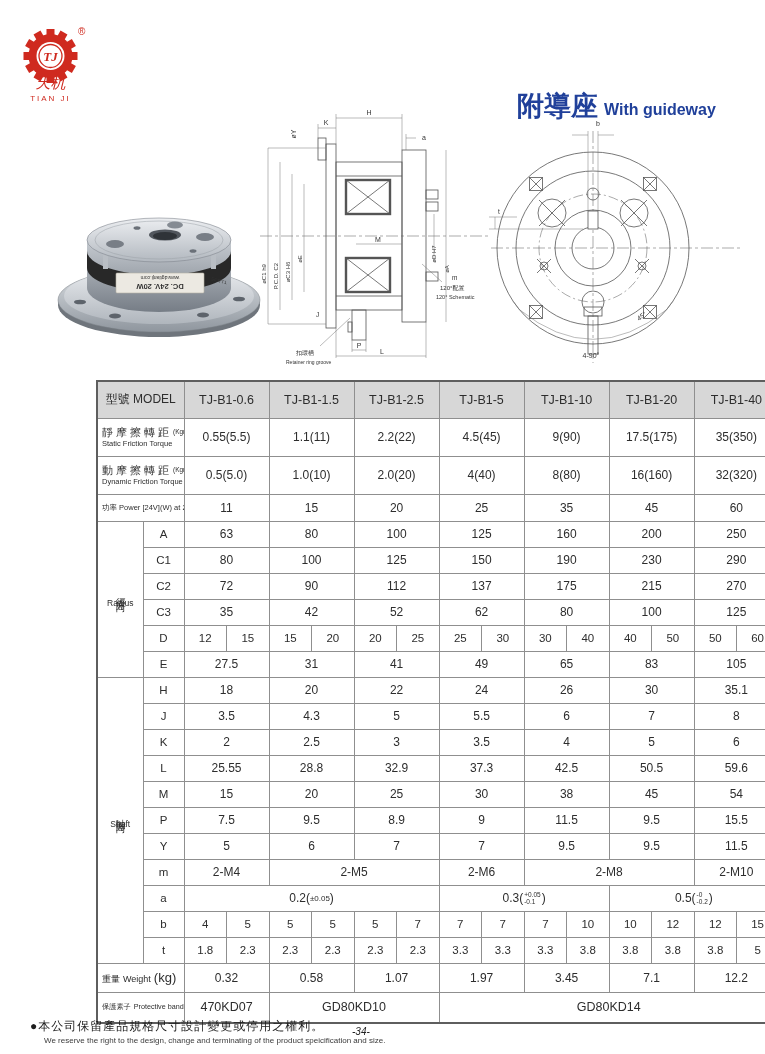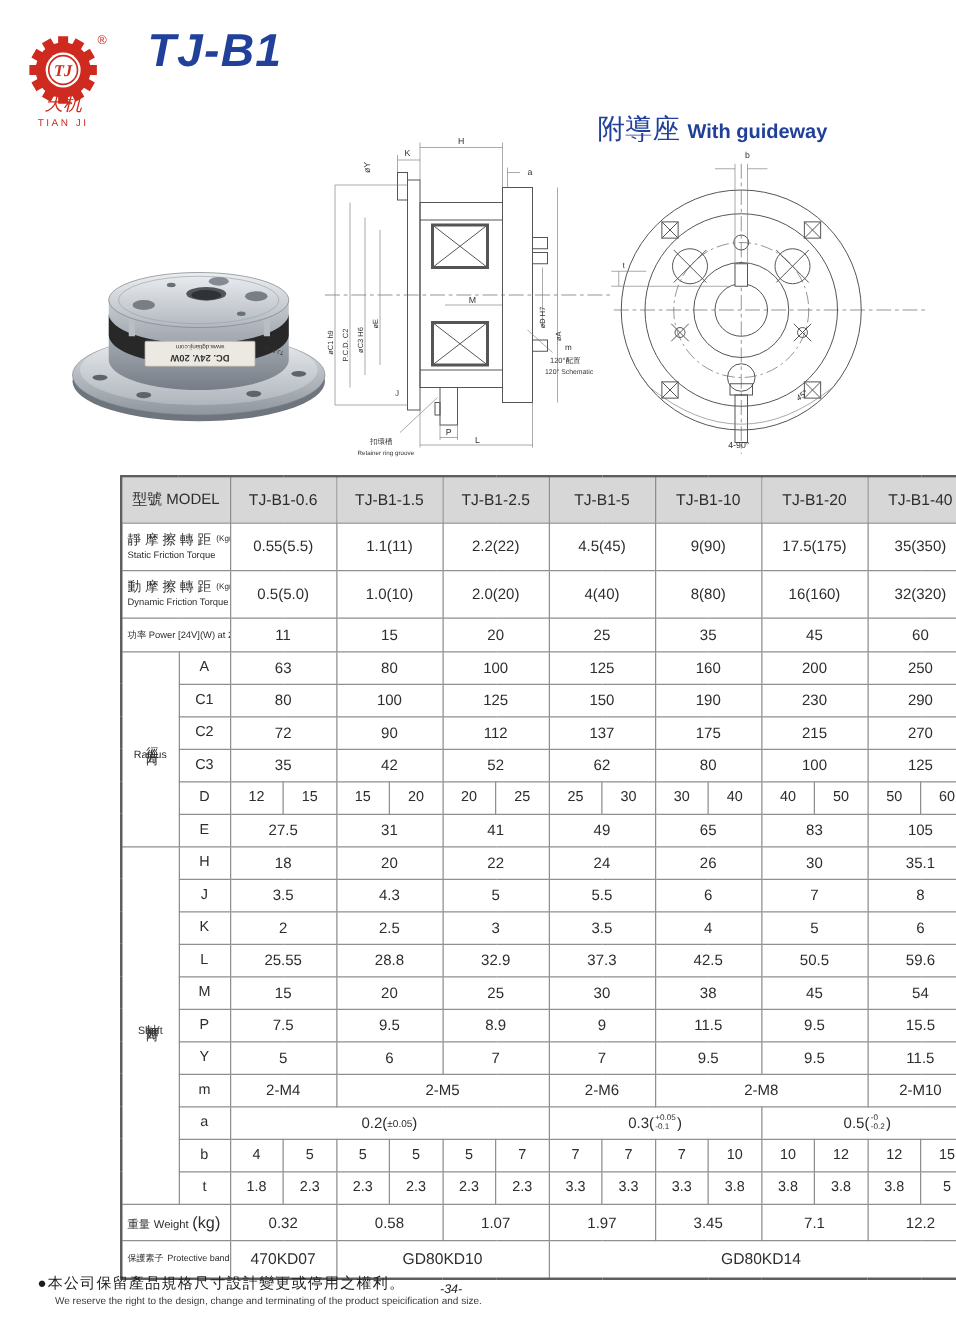--- a/index.html
+++ b/index.html
@@ -6,21 +6,21 @@
   .page{position:relative;width:765px;height:1054px;background:#ffffff;overflow:hidden;
         font-family:"Liberation Sans",sans-serif;color:#333;}
   
   .logo{position:absolute;left:14px;top:22px;width:92px;height:88px;}
   .model-title{position:absolute;left:118px;top:20px;font-size:37px;font-weight:bold;
         font-style:italic;color:#20409a;letter-spacing:1px;}
   .subtitle{position:absolute;left:118px;top:64px;white-space:nowrap;color:#20409a;}
   .subtitle .zh{font-size:23px;font-weight:bold;letter-spacing:1px;}
   .subtitle .en{font-size:17px;font-weight:bold;margin-left:8px;}
   .guideway{position:absolute;left:478px;top:88px;white-space:nowrap;color:#20409a;}
-  .guideway .zh{font-size:22px;font-weight:normal;}
+  .guideway .zh{font-size:27px;font-weight:bold;margin-left:39px;}
   .guideway .en{font-size:16px;font-weight:bold;margin-left:6px;}
   
   .dwg{position:absolute;}
   .dwg text{font-family:"Liberation Sans",sans-serif;fill:#333;}
   
   .table-wrap{position:absolute;left:57px;top:380px;width:688px;padding-left:39px;}
   table{border-collapse:collapse;table-layout:fixed;width:684px;border:2px solid #5e5e5e;}
   td,th{border:1px solid #8f8f8f;text-align:center;padding:0;overflow:hidden;
         white-space:nowrap;font-weight:normal;color:#2d2d2d;}
   .hdr{background:#d7d7d7;font-size:12.5px;}
@@ -76,21 +76,20 @@
       <circle cx="36.5" cy="34" r="22" fill="#cf2a1f"></circle>
       <circle cx="36.5" cy="34" r="14" fill="#ffffff"></circle>
       <circle cx="36.5" cy="34" r="11.5" fill="none" stroke="#cf2a1f" stroke-width="1.3"></circle>
       <text x="36.5" y="38.6" text-anchor="middle" font-size="13" font-weight="bold" font-style="italic" font-family="'Liberation Serif',serif" fill="#cf2a1f">TJ</text>
     </g>
     <text x="64" y="13" font-size="10" fill="#cf2a1f">®</text>
     <text x="36.5" y="66" text-anchor="middle" font-size="15" font-style="italic" fill="#cf2a1f">天机</text>
     <text x="36.5" y="79" text-anchor="middle" font-size="8" letter-spacing="2" fill="#cf2a1f">TIAN JI</text>
   </svg>
 
-  <div class="model-title">TJ-B1</div>
   <div class="guideway">
     <span class="zh">附導座</span><span class="en">With guideway</span>
   </div>
 
   <svg class="dwg" style="left:53px;top:188px;width:212px;height:152px" viewBox="0 0 212 152">
     <defs>
       <linearGradient id="g1" x1="0" y1="0" x2="0" y2="1">
         <stop offset="0" stop-color="#dde1e5"></stop>
           <stop offset="1" stop-color="#8f969e"></stop>
       </linearGradient>

